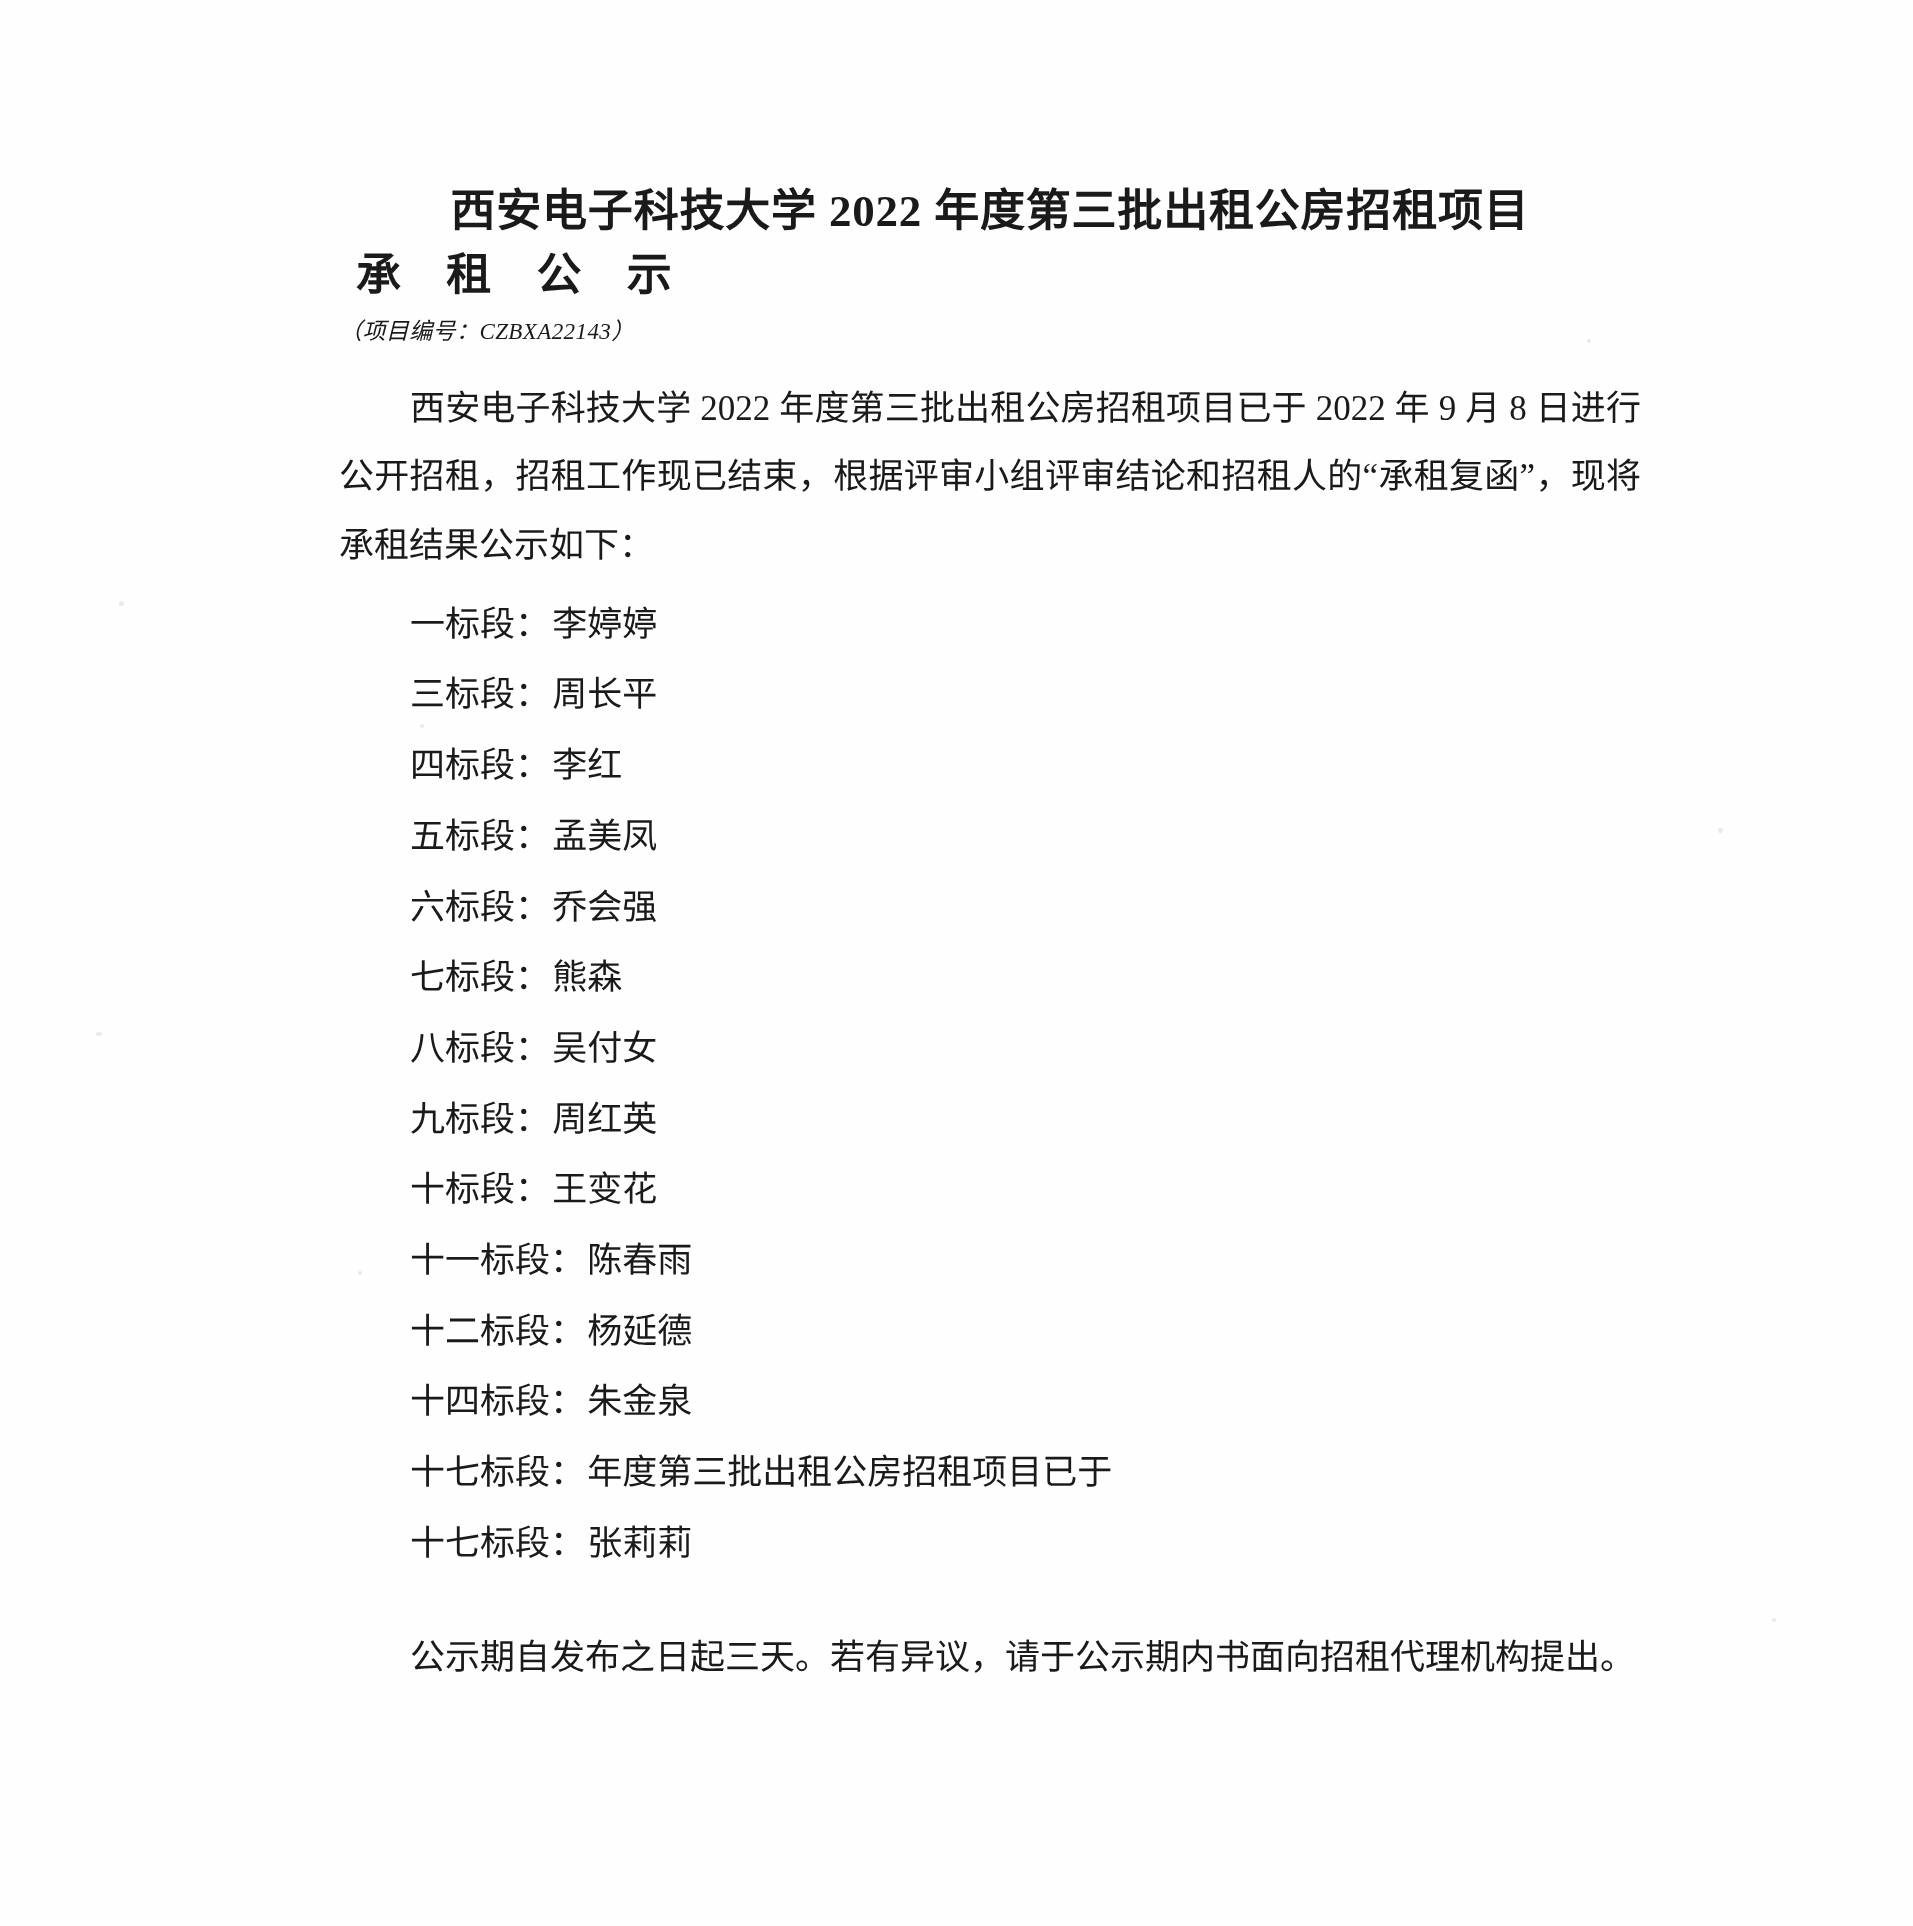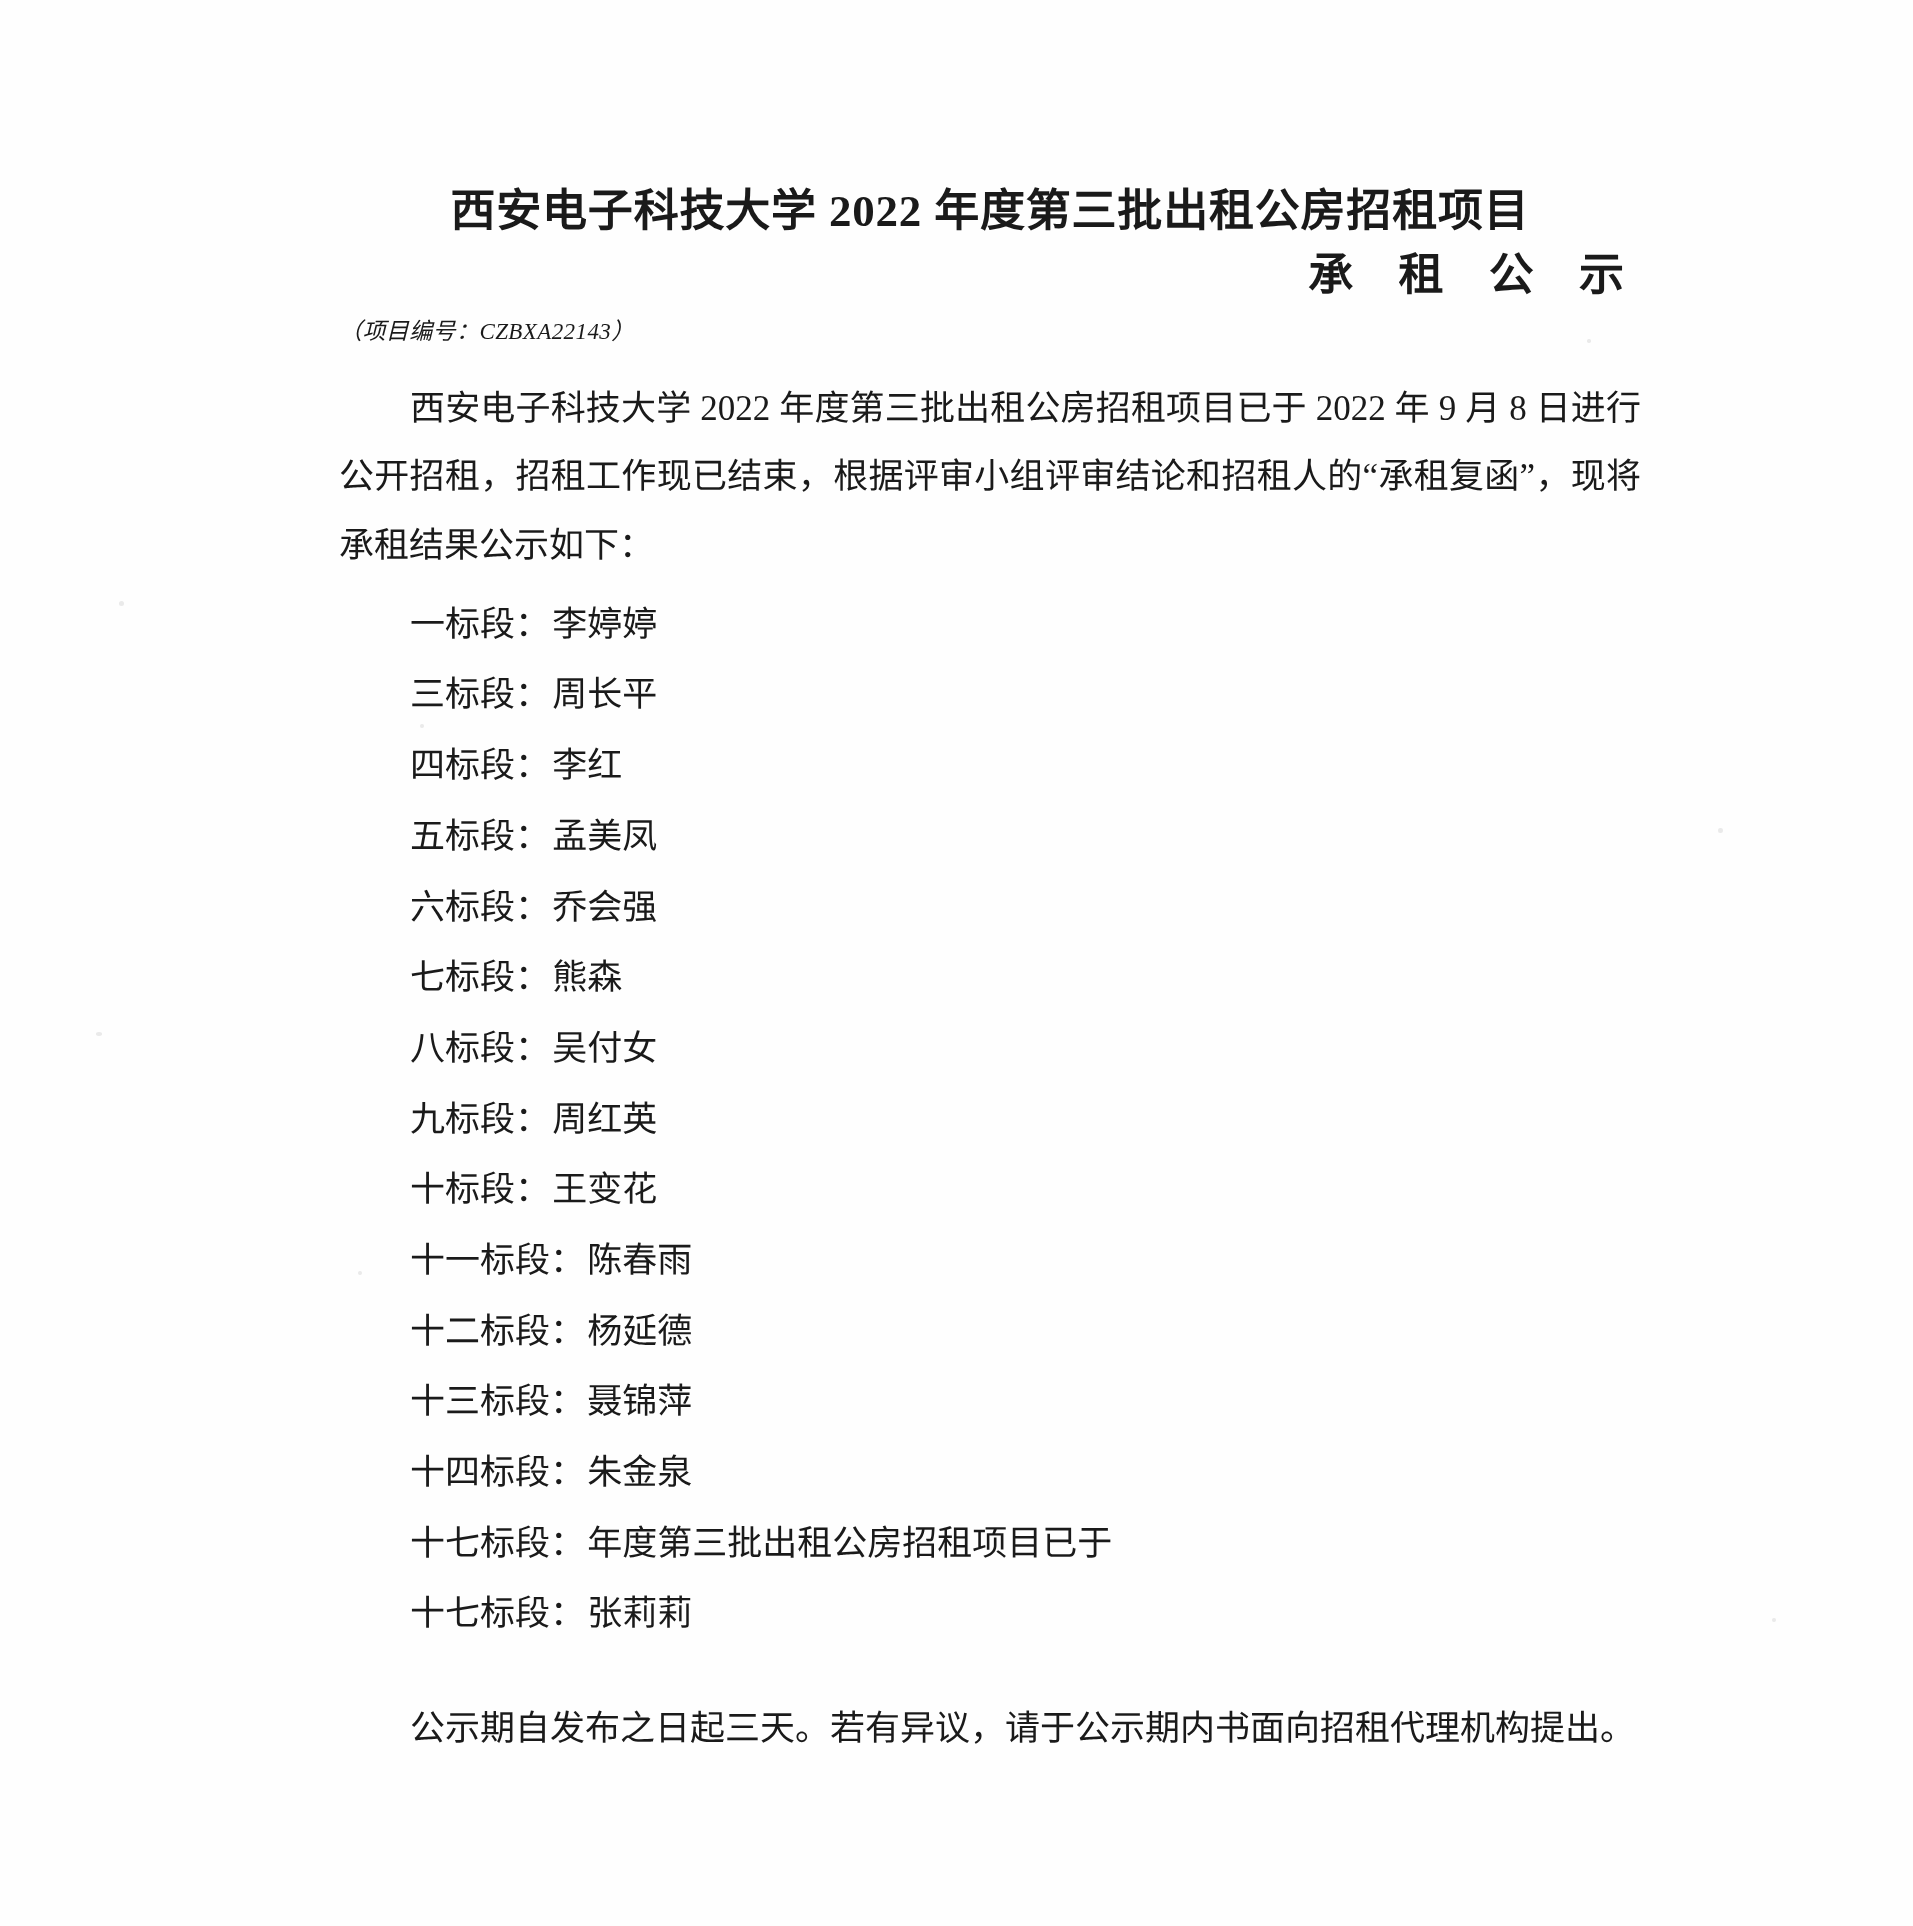--- a/index.html
+++ b/index.html
@@ -33,21 +33,21 @@
   }
   .title-main {
     text-align: center;
     font-size: 45px;
     font-weight: bold;
     letter-spacing: 0.8px;
     line-height: 1.35;
     margin: 0 0 4px 0;
   }
   .title-sub {
-    text-align: right;
+    text-align: left;
     font-size: 45px;
     font-weight: bold;
     letter-spacing: 17px;
     text-indent: 17px;
     line-height: 1.3;
     margin: 0 0 11.6px 0;
   }
   .title-code {
     text-align: left;
     font-size: 23px;
@@ -114,21 +114,20 @@
       <li class="lot-item"><span>三标段：</span><span class="lot-name">周长平</span></li>
       <li class="lot-item"><span>四标段：</span><span class="lot-name">李红</span></li>
       <li class="lot-item"><span>五标段：</span><span class="lot-name">孟美凤</span></li>
       <li class="lot-item"><span>六标段：</span><span class="lot-name">乔会强</span></li>
       <li class="lot-item"><span>七标段：</span><span class="lot-name">熊森</span></li>
       <li class="lot-item"><span>八标段：</span><span class="lot-name">吴付女</span></li>
       <li class="lot-item"><span>九标段：</span><span class="lot-name">周红英</span></li>
       <li class="lot-item"><span>十标段：</span><span class="lot-name">王变花</span></li>
       <li class="lot-item"><span>十一标段：</span><span class="lot-name">陈春雨</span></li>
       <li class="lot-item"><span>十二标段：</span><span class="lot-name">杨延德</span></li>
-      <li class="lot-item"><span>十三标段：</span><span class="lot-name">聂锦萍</span></li>
       <li class="lot-item"><span>十四标段：</span><span class="lot-name">朱金泉</span></li>
       <li class="lot-item"><span>十七标段：</span><span class="lot-name">年度第三批出租公房招租项目已于</span></li>
       <li class="lot-item"><span>十七标段：</span><span class="lot-name">张莉莉</span></li>
     </ul>
 
     <div class="closing">
       <p class="para indent">公示期自发布之日起三天。若有异议，请于公示期内书面向招租代理机构提出。</p>
 
     </div>
 

